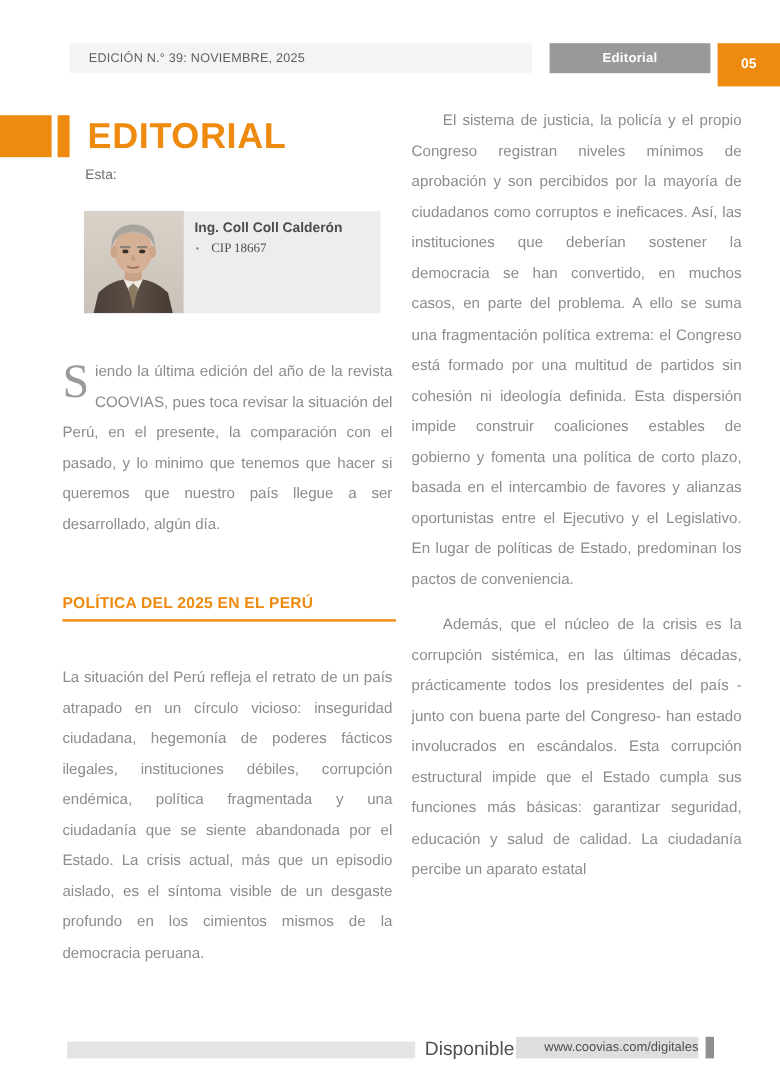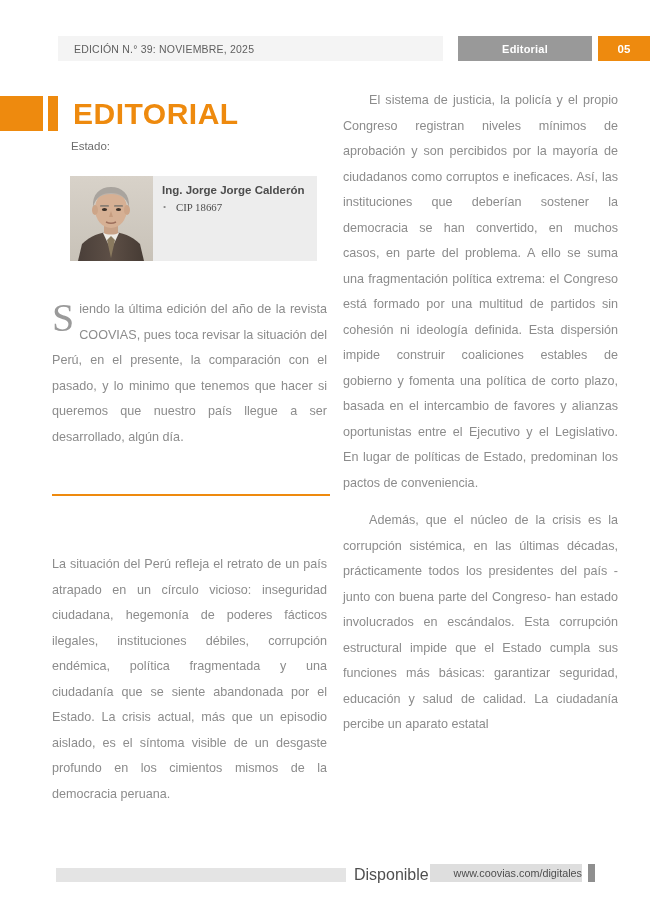--- a/index.html
+++ b/index.html
@@ -56,21 +56,21 @@
     font-size: 11px;
     font-weight: bold;
     color: #ffffff;
     letter-spacing: 0.2px;
   }
   .header-page {
     position: absolute;
     left: 598px;
     top: 0;
     width: 52px;
-    height: 25px;
+    height: 36px;
     background: #ee8a0e;
     display: flex;
     align-items: center;
     justify-content: center;
   }
   .header-page-text {
     font-size: 11.5px;
     font-weight: bold;
     color: #ffffff;
   }
@@ -279,21 +279,21 @@
   </div>
   <div class="header-page">
     <span class="header-page-text">05</span>
   </div>
 </div>
 
 <div class="title-block-big"></div>
 <div class="title-block-bar"></div>
 <div class="title-text">EDITORIAL</div>
 
-<div class="author-label">Estado:</div>
+<div class="author-label">Esta:</div>
 <div class="author-card"></div>
 <div class="author-photo">
   <svg width="83" height="85" viewBox="0 0 83 85">
     <defs>
       <linearGradient id="bgGrad" x1="0" y1="0" x2="0" y2="1">
         <stop offset="0%" stop-color="#d8d2c9"></stop>
         <stop offset="100%" stop-color="#c8c2b8"></stop>
       </linearGradient>
       <linearGradient id="suitGrad" x1="0" y1="0" x2="1" y2="0">
         <stop offset="0%" stop-color="#4a3f39"></stop>
@@ -324,33 +324,34 @@
 
     <ellipse cx="34.5" cy="33.5" rx="2.6" ry="1.6" fill="#3a2f27"></ellipse>
     <ellipse cx="48.5" cy="33.5" rx="2.6" ry="1.6" fill="#3a2f27"></ellipse>
 
     <path d="M41 35 L39 41 L43 41 Z" fill="#c59b7e"></path>
 
     <path d="M36 46 Q41 48.5 46 46" stroke="#9c6f5c" stroke-width="1.4" fill="none"></path>
   </svg>
 </div>
 <div class="author-info">
-  <div class="author-name">Ing. Jorge Jorge Calderón</div>
+  <div class="author-name">Ing. Coll Coll Calderón</div>
   <ul class="author-bullets">
     <li>CIP 18667</li>
   </ul>
 </div>
 
 <div class="col col-left">
   <p class="dropcap-para">
     <span class="dropcap">S</span><span>iendo la última edición del año de la revista COOVIAS, pues toca revisar la situación del Perú, en el presente, la comparación con el pasado, y lo minimo que tenemos que hacer si queremos que nuestro país llegue a ser desarrollado, algún día.</span>
   </p>
 </div>
 
 <div class="section-heading">
+  <div class="section-heading-text">POLÍTICA DEL 2025 EN EL PERÚ</div>
   <div class="section-heading-rule"></div>
 </div>
 
 <div class="col" style="left:52px; top:552px;">
   <p class="para">La situación del Perú refleja el retrato de un país atrapado en un círculo vicioso: inseguridad ciudadana, hegemonía de poderes fácticos ilegales, instituciones débiles, corrupción endémica, política fragmentada y una ciudadanía que se siente abandonada por el Estado. La crisis actual, más que un episodio aislado, es el síntoma visible de un desgaste profundo en los cimientos mismos de la democracia peruana.</p>
 </div>
 
 <div class="col col-right">
   <p class="para indent">El sistema de justicia, la policía y el propio Congreso registran niveles mínimos de aprobación y son percibidos por la mayoría de ciudadanos como corruptos e ineficaces. Así, las instituciones que deberían sostener la democracia se han convertido, en muchos casos, en parte del problema. A ello se suma una fragmentación política extrema: el Congreso está formado por una multitud de partidos sin cohesión ni ideología definida. Esta dispersión impide construir coaliciones estables de gobierno y fomenta una política de corto plazo, basada en el intercambio de favores y alianzas oportunistas entre el Ejecutivo y el Legislativo. En lugar de políticas de Estado, predominan los pactos de conveniencia.</p>
   <p class="para indent">Además, que el núcleo de la crisis es la corrupción sistémica, en las últimas décadas, prácticamente todos los presidentes del país -junto con buena parte del Congreso- han estado involucrados en escándalos. Esta corrupción estructural impide que el Estado cumpla sus funciones más básicas: garantizar seguridad, educación y salud de calidad. La ciudadanía percibe un aparato estatal</p>

